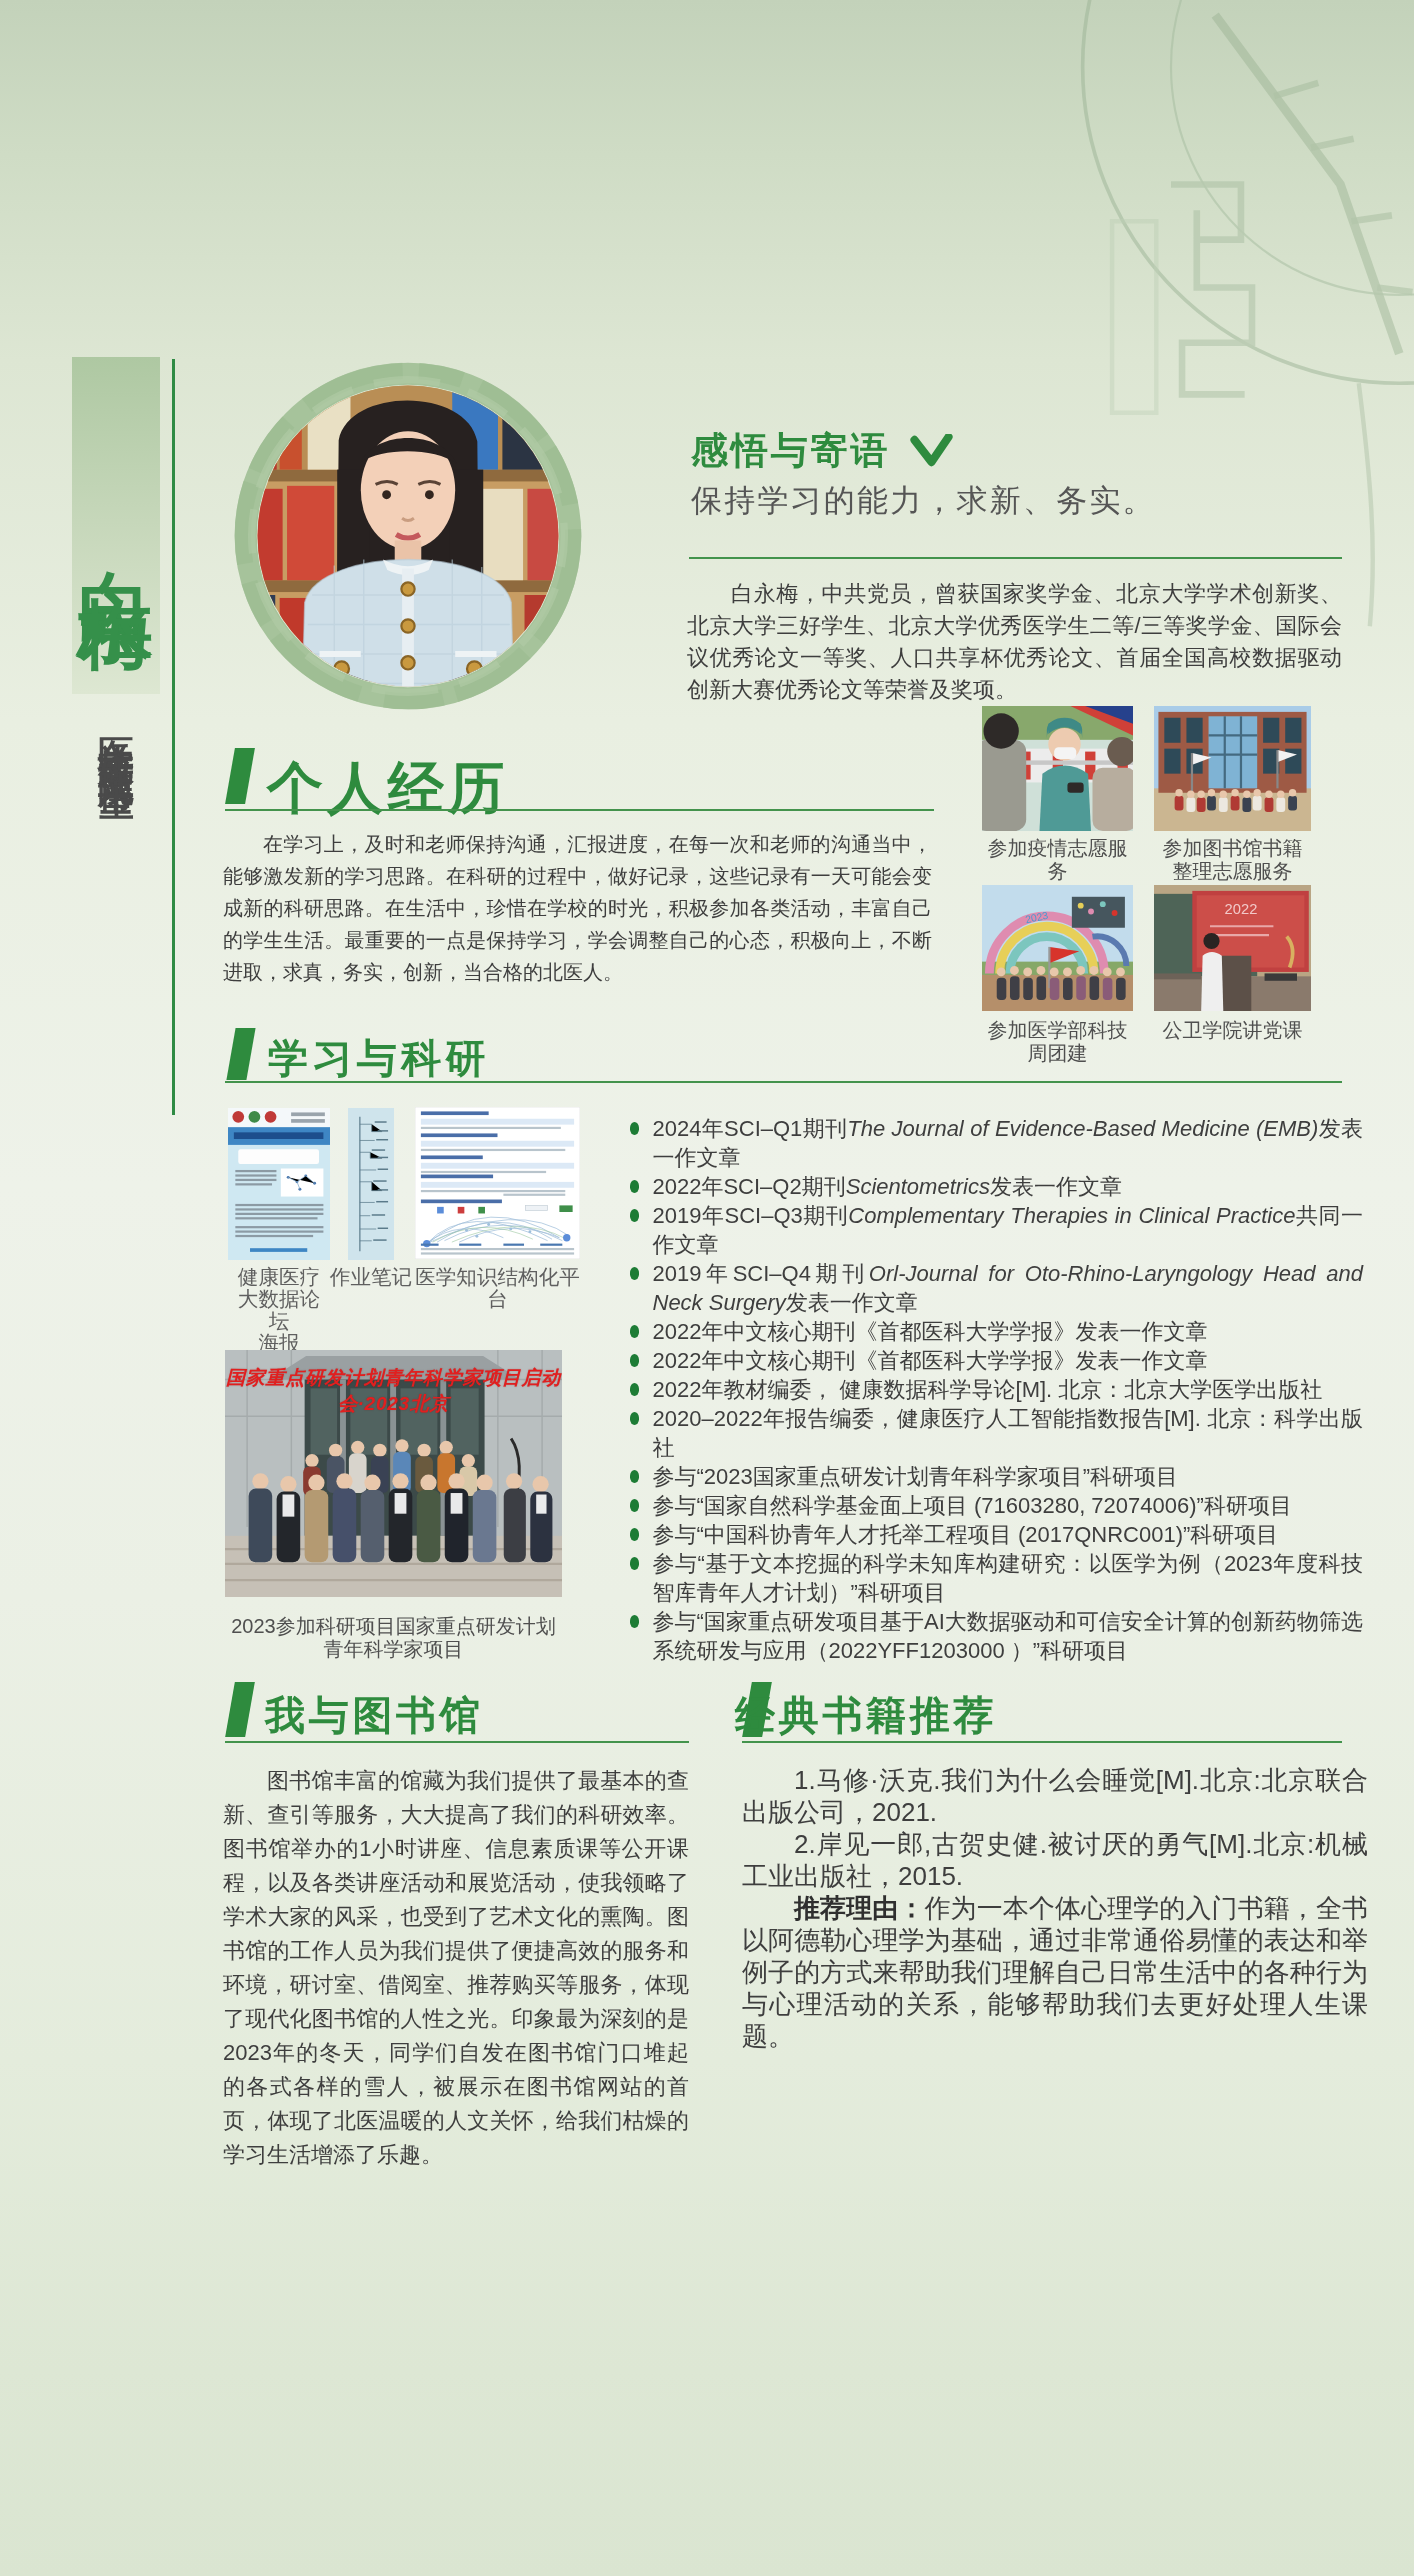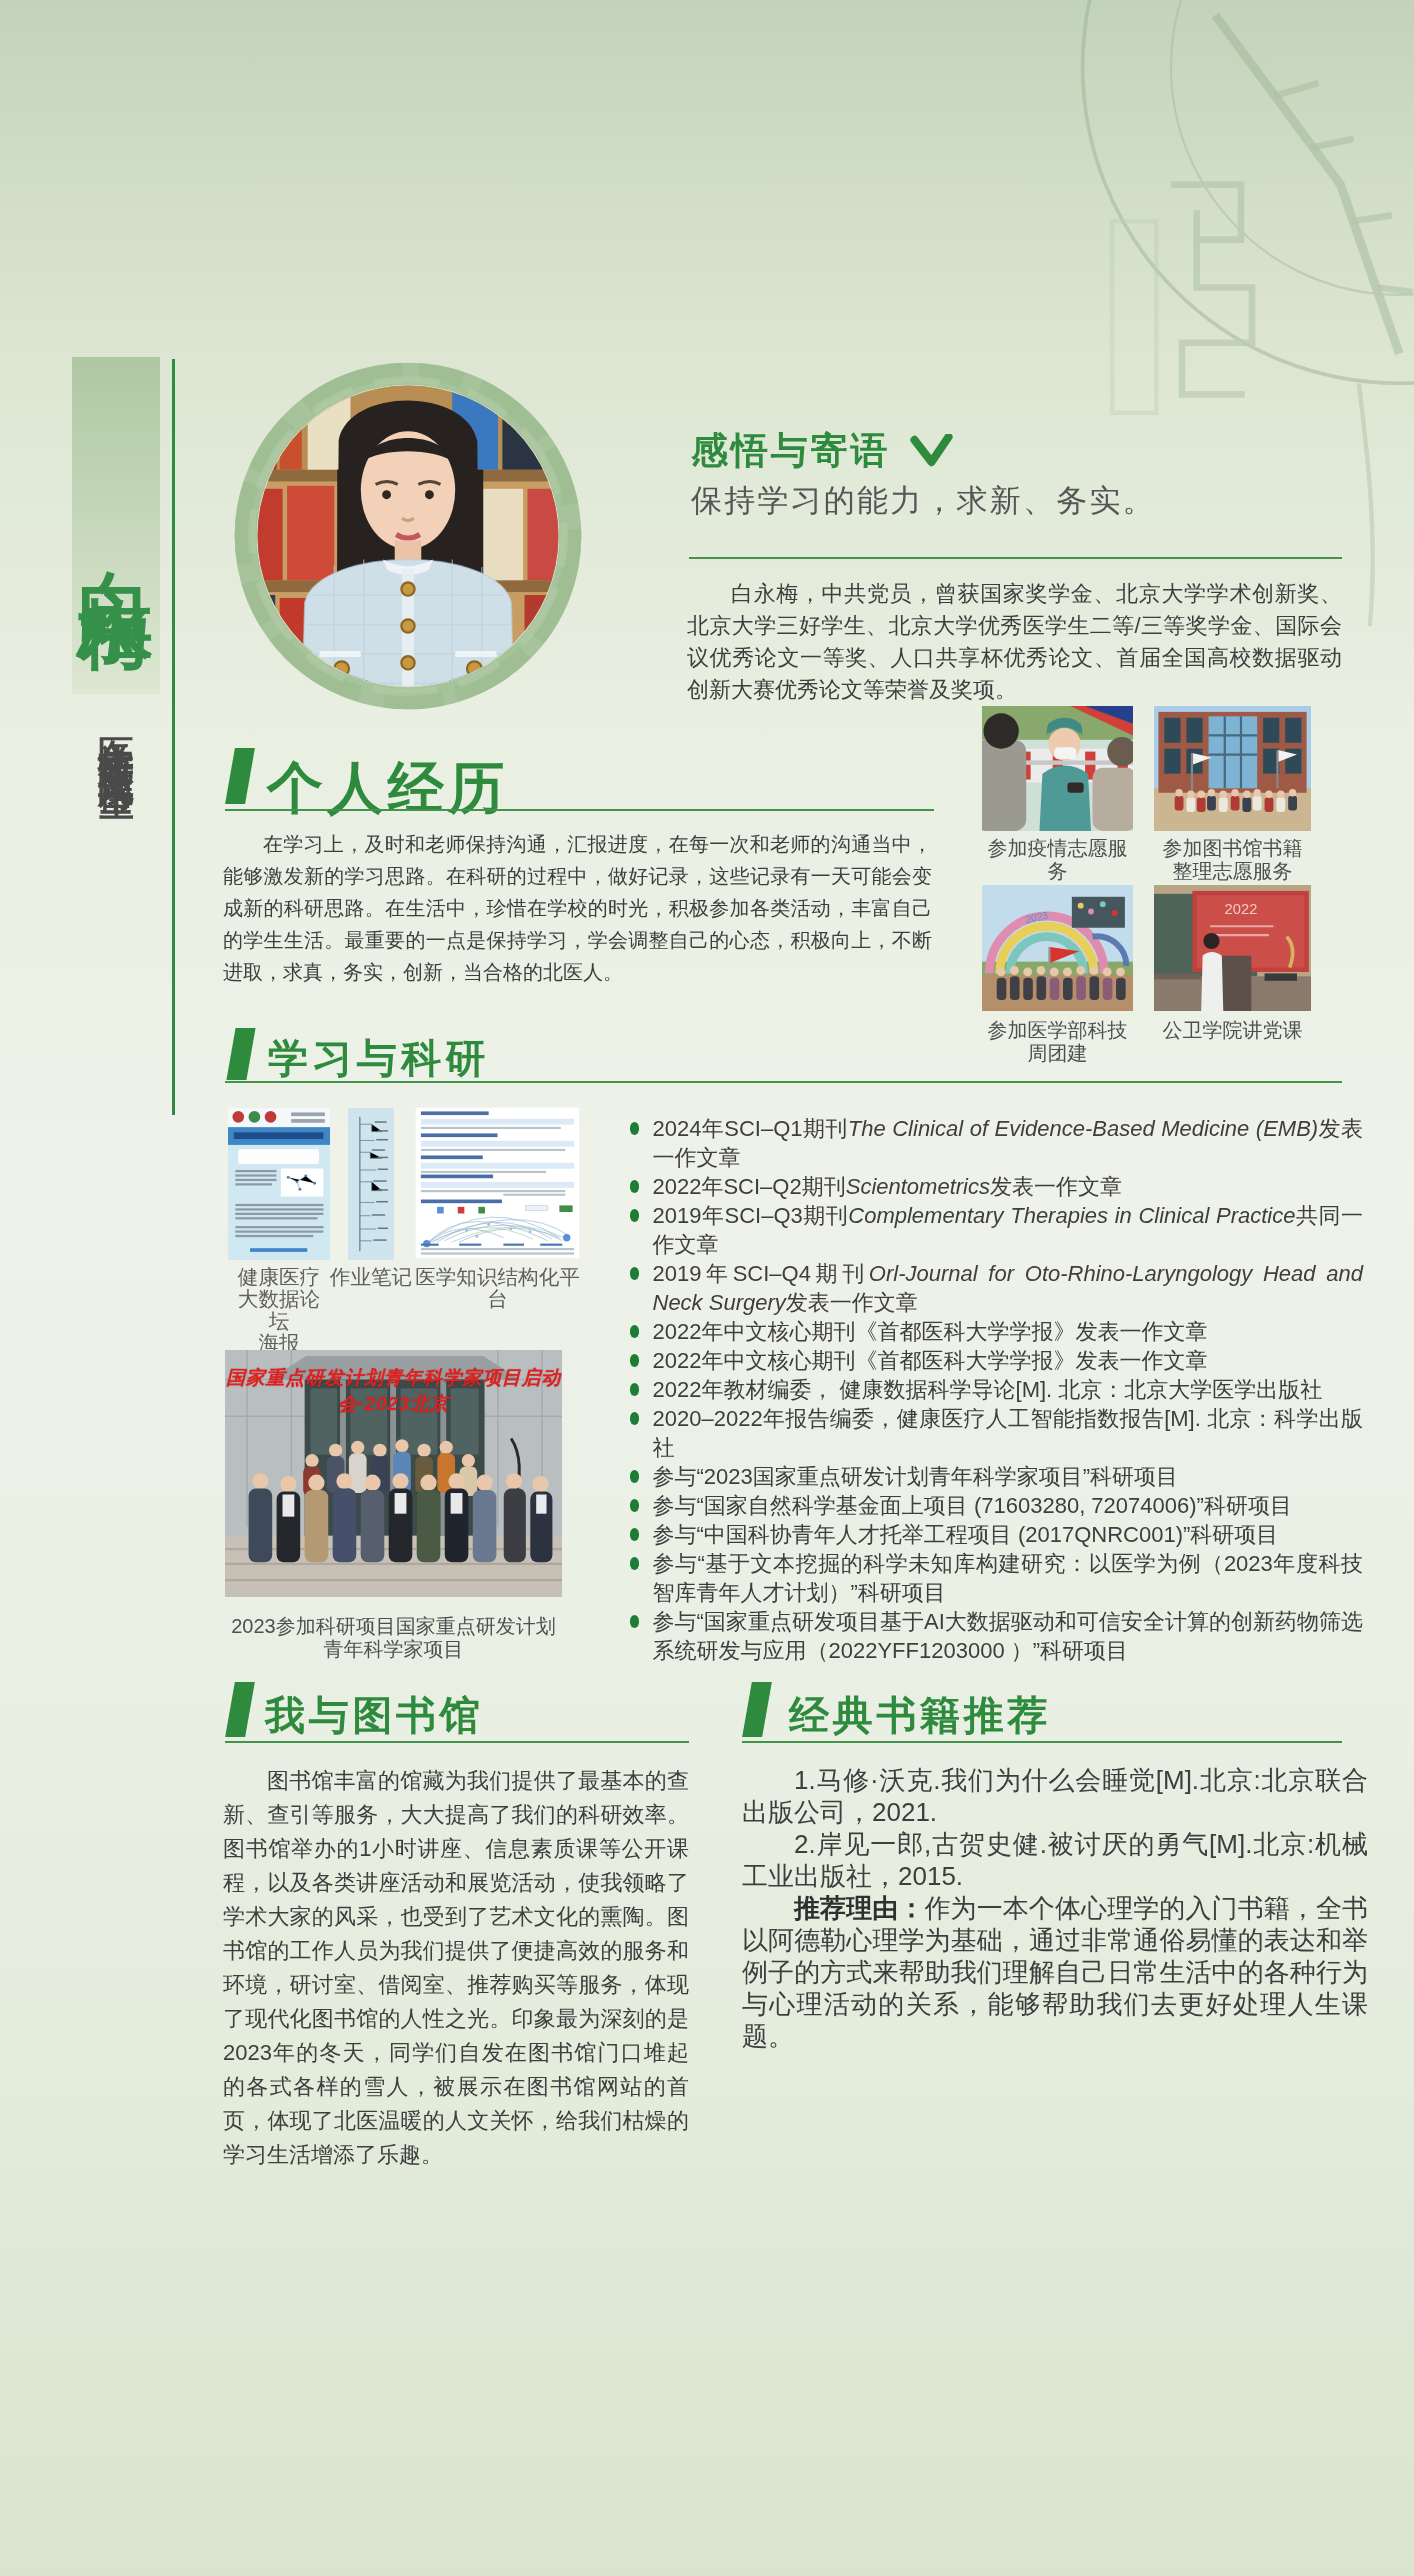--- a/index.html
+++ b/index.html
@@ -52,21 +52,21 @@
   #res-list li::before{content:"";position:absolute;left:3.7px;top:8px;width:9.6px;height:12.5px;border-radius:50%;background:#1d7c35;}
   #res-list em{font-style:italic;}
   #gp-overlay{left:0;top:14.7px;width:100%;text-align:center;font-size:19px;font-weight:bold;color:#e11f1f;letter-spacing:0.7px;text-shadow:0 0 1.5px rgba(120,0,0,.35);}
   
   #lib-bar{left:230px;top:1682px;width:20px;height:55px;}
   #lib-head{left:265px;top:1688px;font-size:40px;letter-spacing:3.7px;}
   #lib-hr{left:225px;top:1741px;width:464px;}
   #lib-body{left:223px;top:1764px;width:466px;font-size:22px;line-height:34px;text-align:justify;text-indent:2em;}
   
   #book-bar{left:747px;top:1682px;width:20px;height:55px;}
-  #book-head{left:789px;top:1688px;font-size:40px;letter-spacing:3.7px;}
+  #book-head{left:735px;top:1688px;font-size:40px;letter-spacing:3.7px;}
   #book-hr{left:742px;top:1741px;width:600px;}
   #book-body{left:742px;top:1764px;width:626px;font-size:26px;line-height:32px;text-align:justify;}
   #book-body p{margin:0;text-indent:2em;}
   .reason-label{font-weight:bold;color:#2f2f2f;}
 </style>
 </head>
 <body>
 
 <div id="page">
 
@@ -466,21 +466,21 @@
         </g>
     </svg>
   </div>
   <div class="abs cap figcap" style="left:228px;top:1266px;width:102px;">健康医疗
 大数据论坛
 海报</div>
   <div class="abs cap figcap" style="left:326px;top:1266px;width:90px;">作业笔记</div>
   <div class="abs cap figcap" style="left:415px;top:1266px;width:165px;">医学知识结构化平台</div>
 
   <ul class="abs" id="res-list">
-      <li><span>2024年SCI–Q1期刊</span><em>The Clinical of Evidence-Based Medicine (EMB)</em><span>发表一作文章</span></li>
+      <li><span>2024年SCI–Q1期刊</span><em>The Journal of Evidence-Based Medicine (EMB)</em><span>发表一作文章</span></li>
       <li><span>2022年SCI–Q2期刊</span><em>Scientometrics</em><span>发表一作文章</span></li>
       <li><span>2019年SCI–Q3期刊</span><em>Complementary Therapies in Clinical Practice</em><span>共同一作文章</span></li>
       <li><span>2019年SCI–Q4期刊</span><em>Orl-Journal for Oto-Rhino-Laryngology Head and Neck Surgery</em><span>发表一作文章</span></li>
       <li><span>2022年中文核心期刊《首都医科大学学报》发表一作文章</span></li>
       <li><span>2022年中文核心期刊《首都医科大学学报》发表一作文章</span></li>
       <li><span>2022年教材编委， 健康数据科学导论[M]. 北京：北京大学医学出版社</span></li>
       <li><span>2020–2022年报告编委，健康医疗人工智能指数报告[M]. 北京：科学出版社</span></li>
       <li><span>参与“2023国家重点研发计划青年科学家项目”科研项目</span></li>
       <li><span>参与“国家自然科学基金面上项目 (71603280, 72074006)”科研项目</span></li>
       <li><span>参与“中国科协青年人才托举工程项目 (2017QNRC001)”科研项目</span></li>

